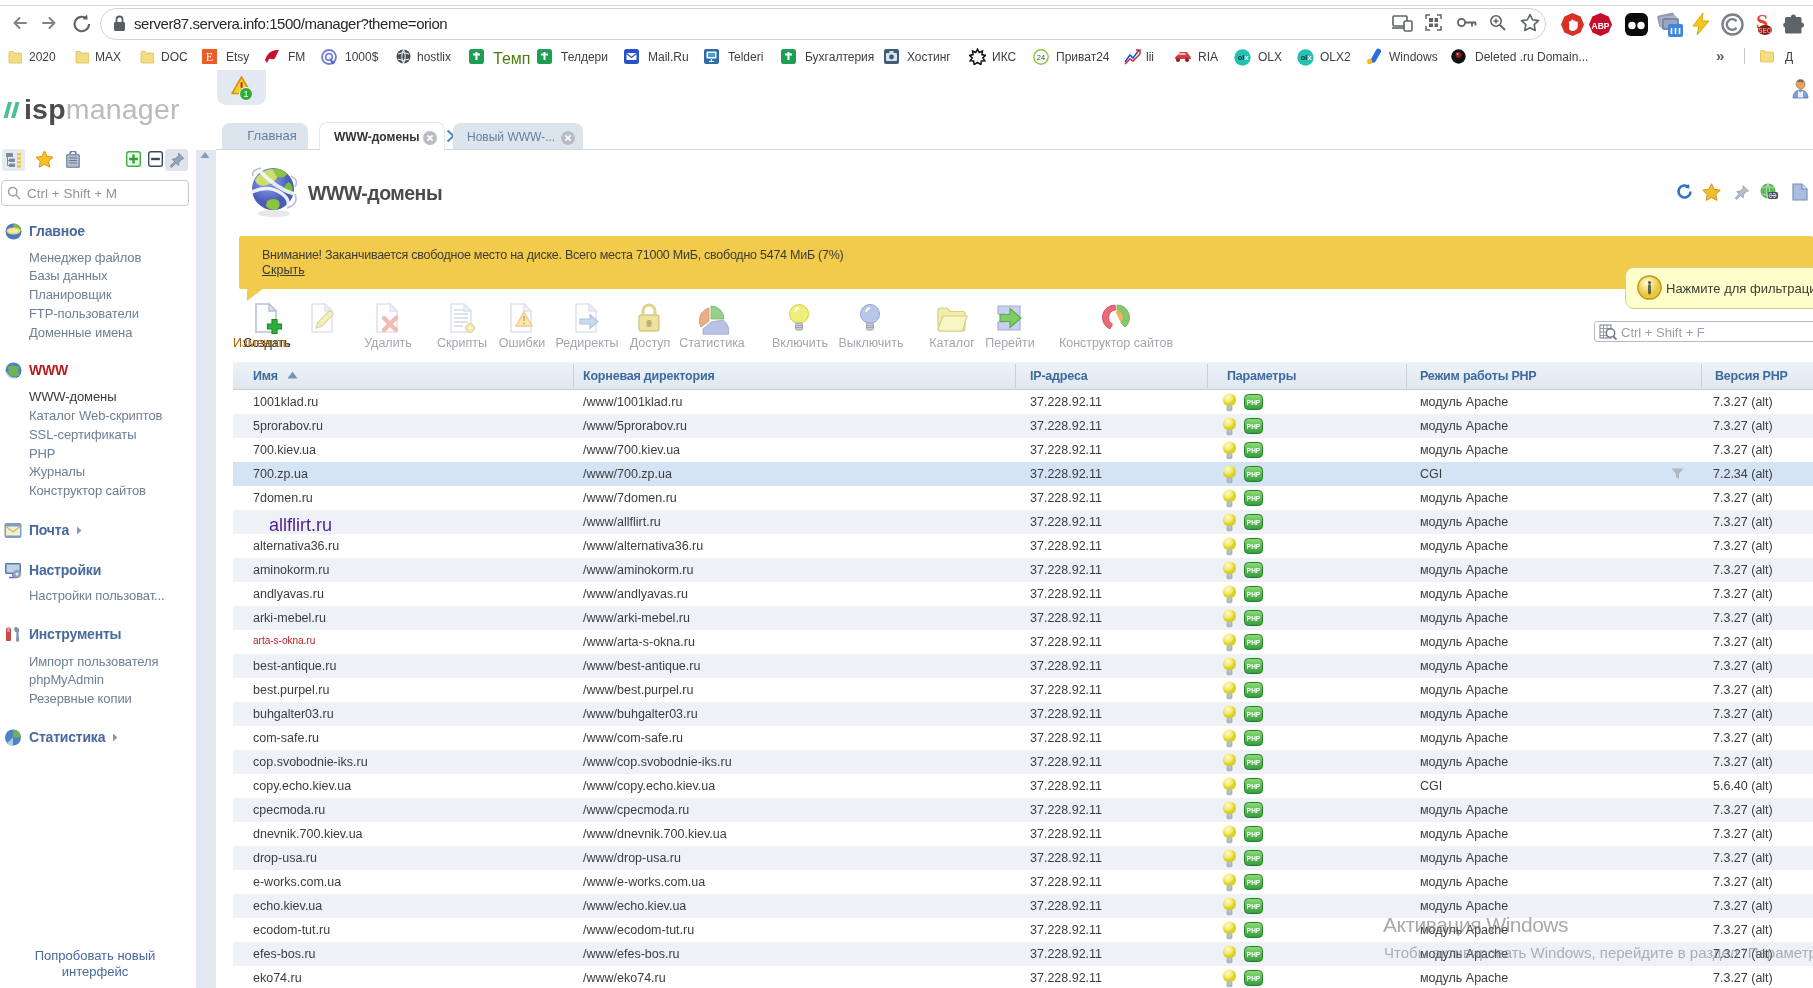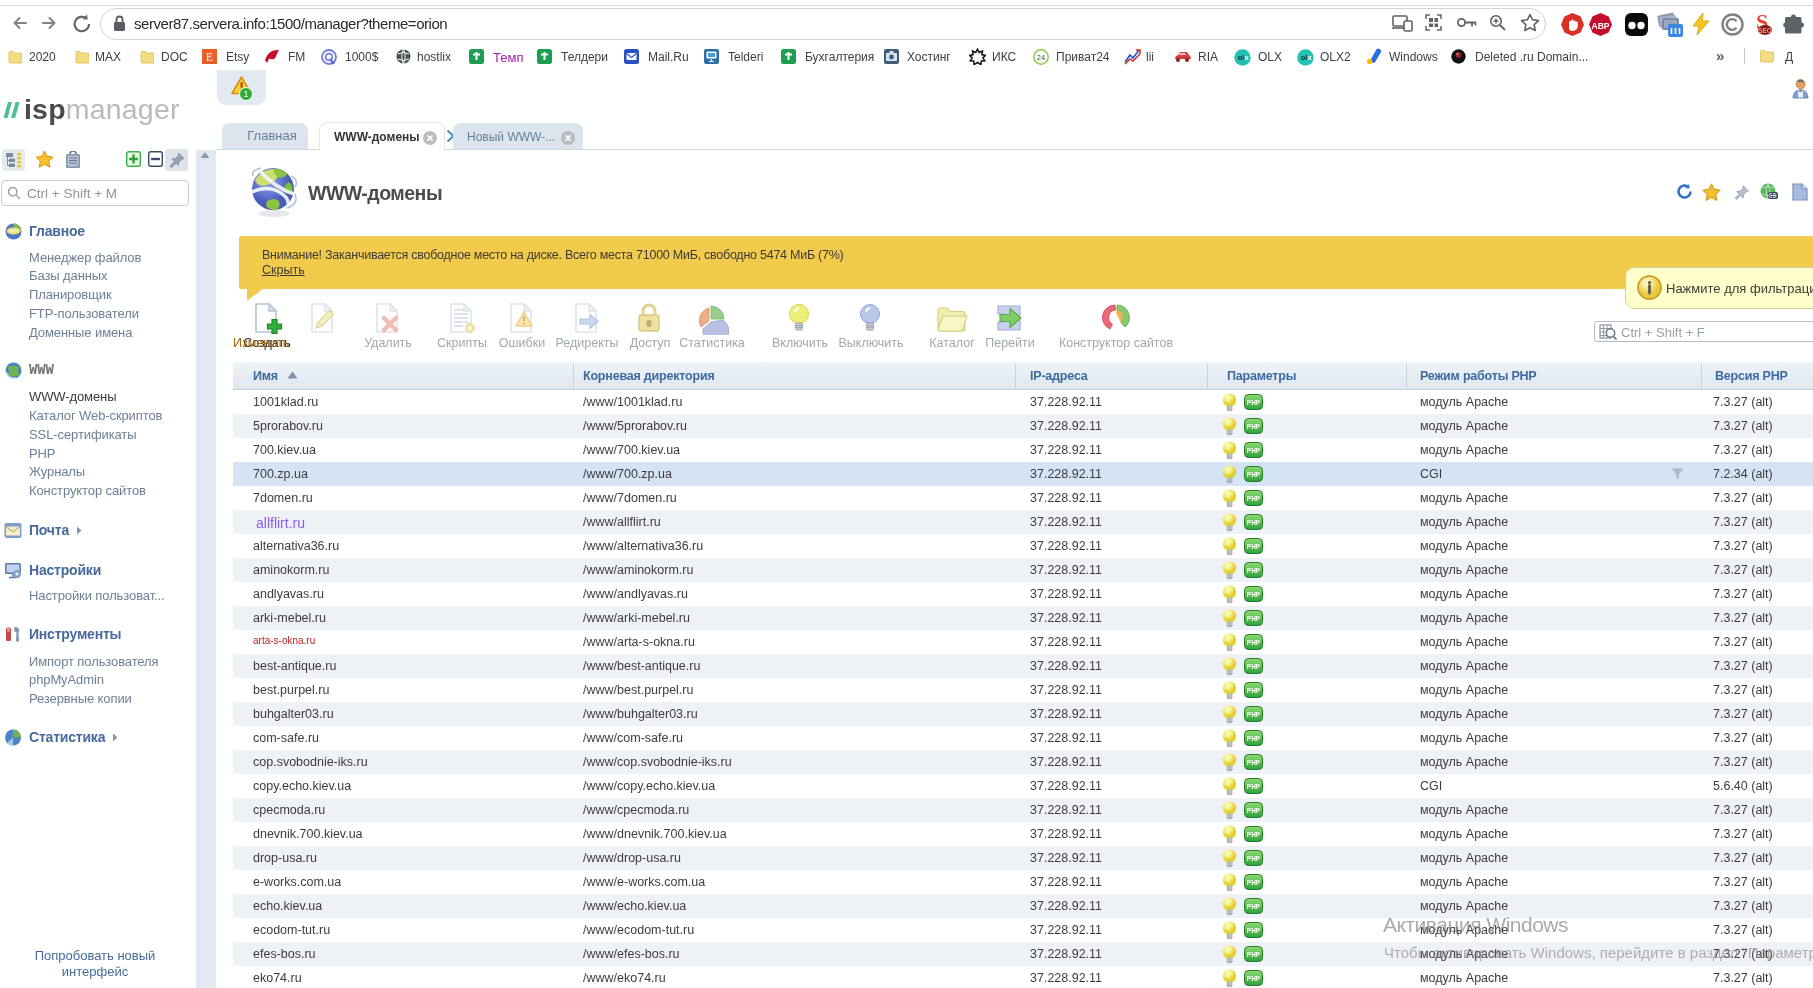--- a/index.html
+++ b/index.html
@@ -125,21 +125,21 @@
 <div class="a" style="left:345px;top:50px;font-size:12px;color:#3c4043;">1000$</div>
 <svg class="ic" style="left:396px;top:49px" width="15" height="15" viewBox="0 0 15 15">
 <circle cx="7.5" cy="7.5" r="7" fill="#474f54"></circle>
 <path d="M2 5 q5 -3 11 0 M2 10 q5 3 11 0 M7.5 .5 q-3.4 7 0 14 M7.5 .5 q3.4 7 0 14" stroke="#fff" stroke-width="1" fill="none"></path>
   </svg>
 <div class="a" style="left:417px;top:50px;font-size:12px;color:#3c4043;">hostlix</div>
 <svg class="ic" style="left:469px;top:49px" width="15" height="15" viewBox="0 0 15 15">
 <rect width="15" height="15" rx="2.5" fill="#1e9e52"></rect>
 <path d="M4 5.5 h7 M7.5 3 v8" stroke="#fff" stroke-width="2" fill="none"></path>
   </svg>
-<div class="a" style="left:493px;top:50px;font-size:13px;color:#a21caf;">Темп</div>
+<div class="a" style="left:493px;top:50px;font-size:16px;color:#4d7c0f;">Темп</div>
 <svg class="ic" style="left:537px;top:49px" width="15" height="15" viewBox="0 0 15 15">
 <rect width="15" height="15" rx="2.5" fill="#1e9e52"></rect>
 <path d="M4 5.5 h7 M7.5 3 v8" stroke="#fff" stroke-width="2" fill="none"></path>
   </svg>
 <div class="a" style="left:561px;top:50px;font-size:12px;color:#3c4043;">Телдери</div>
 <svg class="ic" style="left:624px;top:49px" width="15" height="15" viewBox="0 0 15 15">
 <rect width="15" height="15" rx="2.5" fill="#2a50c8"></rect>
 <rect x="2.5" y="4" width="10" height="7" rx="0.8" fill="#fff"></rect>
 <path d="M2.5 4.6 L7.5 8.4 L12.5 4.6" stroke="#2a50c8" stroke-width="1.2" fill="none"></path>
   </svg>
@@ -278,21 +278,21 @@
 <div class="a" style="left:29px;top:250px;font-size:13px;letter-spacing:-0.1px;color:#6d8095;">Менеджер файлов</div>
 <div class="a" style="left:29px;top:268px;font-size:13px;letter-spacing:-0.1px;color:#6d8095;">Базы данных</div>
 <div class="a" style="left:29px;top:287px;font-size:13px;letter-spacing:-0.1px;color:#6d8095;">Планировщик</div>
 <div class="a" style="left:29px;top:306px;font-size:13px;letter-spacing:-0.1px;color:#6d8095;">FTP-пользователи</div>
 <div class="a" style="left:29px;top:325px;font-size:13px;letter-spacing:-0.1px;color:#6d8095;">Доменные имена</div>
 <svg class="ic" style="left:5px;top:362px" width="17" height="17" viewBox="0 0 17 17">
 <circle cx="8.5" cy="8.5" r="8" fill="#4a83c6"></circle>
 <path d="M2 5 q6 -3 12 0 q-2 5 1 8 q-6 3 -12 0 q2 -5 -1 -8Z" fill="#6fb253"></path>
 <path d="M1 10 a8 8 0 0 0 10 6" stroke="#d5e6f4" stroke-width="1.4" fill="none"></path>
   </svg>
-<div class="a" style="left:29px;top:362px;font-size:14px;letter-spacing:-0.2px;font-weight:bold;color:#737373;font-family:Liberation Mono, monospace;">WWW</div>
+<div class="a" style="left:29px;top:362px;font-size:14px;letter-spacing:-0.2px;font-weight:bold;color:#b91c1c;">WWW</div>
 <div class="a" style="left:29px;top:389px;font-size:13px;letter-spacing:-0.1px;color:#3a3a3c;">WWW-домены</div>
 <div class="a" style="left:29px;top:408px;font-size:13px;letter-spacing:-0.1px;color:#6d8095;">Каталог Web-скриптов</div>
 <div class="a" style="left:29px;top:427px;font-size:13px;letter-spacing:-0.1px;color:#6d8095;">SSL-сертификаты</div>
 <div class="a" style="left:29px;top:446px;font-size:13px;letter-spacing:-0.1px;color:#6d8095;">PHP</div>
 <div class="a" style="left:29px;top:464px;font-size:13px;letter-spacing:-0.1px;color:#6d8095;">Журналы</div>
 <div class="a" style="left:29px;top:483px;font-size:13px;letter-spacing:-0.1px;color:#6d8095;">Конструктор сайтов</div>
 <svg class="ic" style="left:4px;top:522px" width="18" height="17" viewBox="0 0 18 17">
 <rect x="0.5" y="1" width="17" height="15" rx="2" fill="#7e9cc8"></rect>
 <rect x="2" y="4.5" width="14" height="9" fill="#f5efcf"></rect>
 <path d="M2 4.5 L9 10 L16 4.5" stroke="#c8b96a" stroke-width="1.2" fill="none"></path>
@@ -692,21 +692,21 @@
         <stop offset="0" stop-color="#8fdb71"></stop>
         <stop offset="1" stop-color="#2f9e3c"></stop>
       </linearGradient>
     </defs>
 <rect x="0.5" y="0.5" width="18" height="15" rx="4" fill="url(#pg)" stroke="#1f7f2c" stroke-width="1"></rect>
 <text x="9.5" y="11" font-size="6.5" font-weight="bold" fill="#fff" text-anchor="middle" font-family="Liberation Sans">PHP</text>
   </svg>
 <div class="a" style="left:1420px;top:491px;font-size:12.5px;color:#3c3c3e;">модуль Apache</div>
 <div class="a" style="left:1713px;top:491px;font-size:12.5px;color:#3c3c3e;">7.3.27 (alt)</div>
 <div class="a" style="left:233px;top:510px;width:1580px;height:24px;background:#eef2f6;"></div>
-<div class="a" style="left:256px;top:515px;font-size:14px;color:#8b5cf6;">allflirt.ru</div>
+<div class="a" style="left:269px;top:515px;font-size:18px;color:#4c1d95;">allflirt.ru</div>
 <div class="a" style="left:583px;top:515px;font-size:12.5px;color:#3c3c3e;">/www/allflirt.ru</div>
 <div class="a" style="left:1030px;top:515px;font-size:12.5px;color:#3c3c3e;">37.228.92.11</div>
 <svg class="ic" style="left:1222px;top:513px" width="15" height="19" viewBox="0 0 15 19">
 <defs>
       <radialGradient id="bg1" cx="0.38" cy="0.3">
         <stop offset="0" stop-color="#fdfdd2"></stop>
         <stop offset="0.7" stop-color="#efe95e"></stop>
         <stop offset="1" stop-color="#dccf35"></stop>
       </radialGradient>
     </defs>

